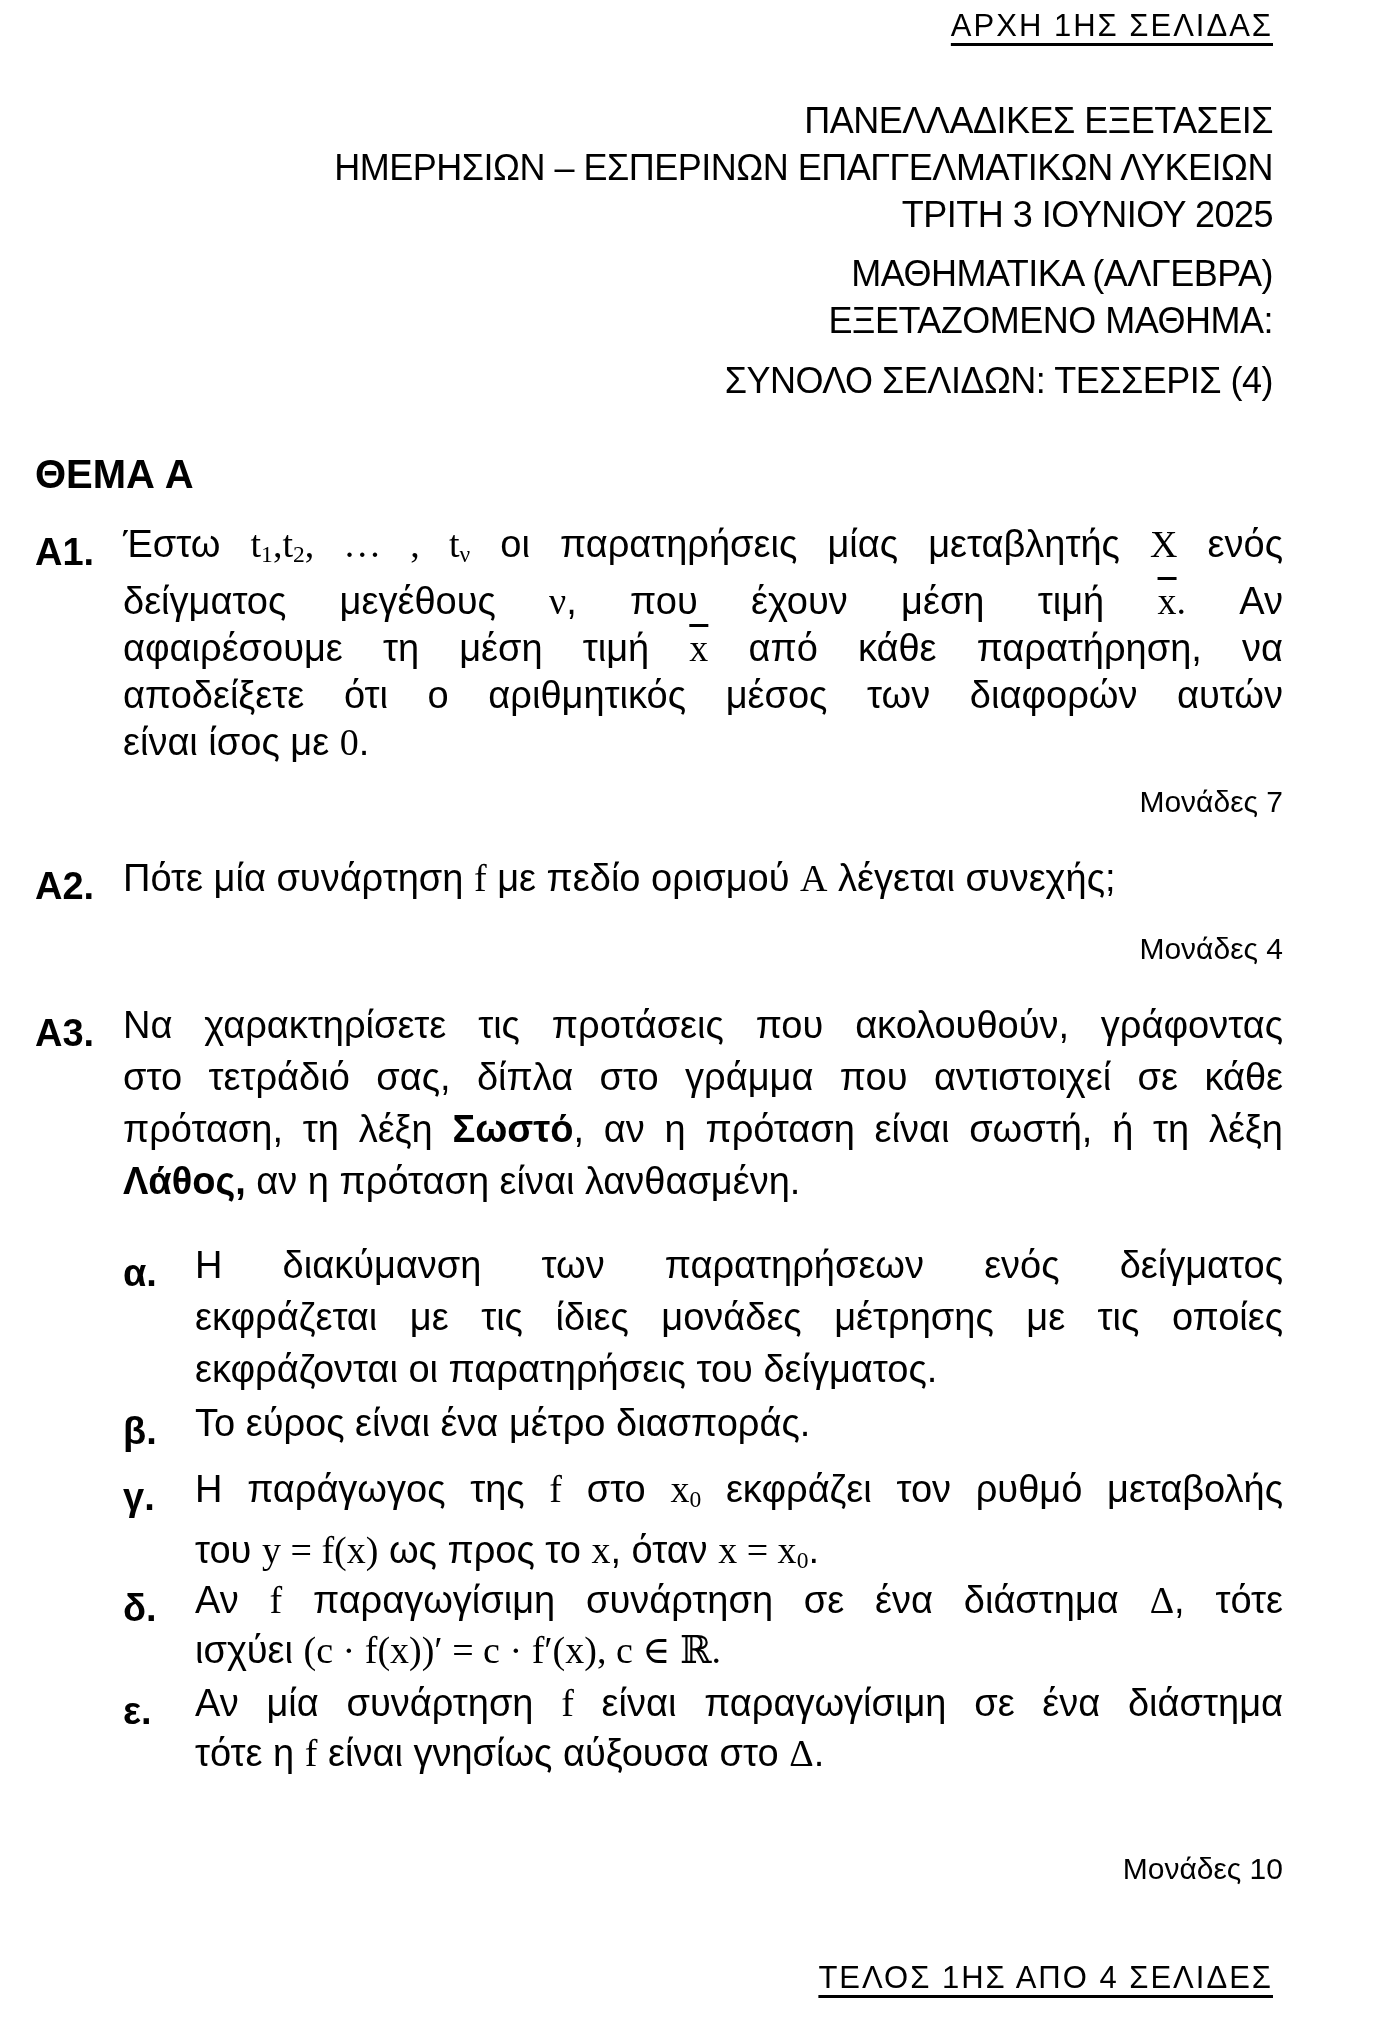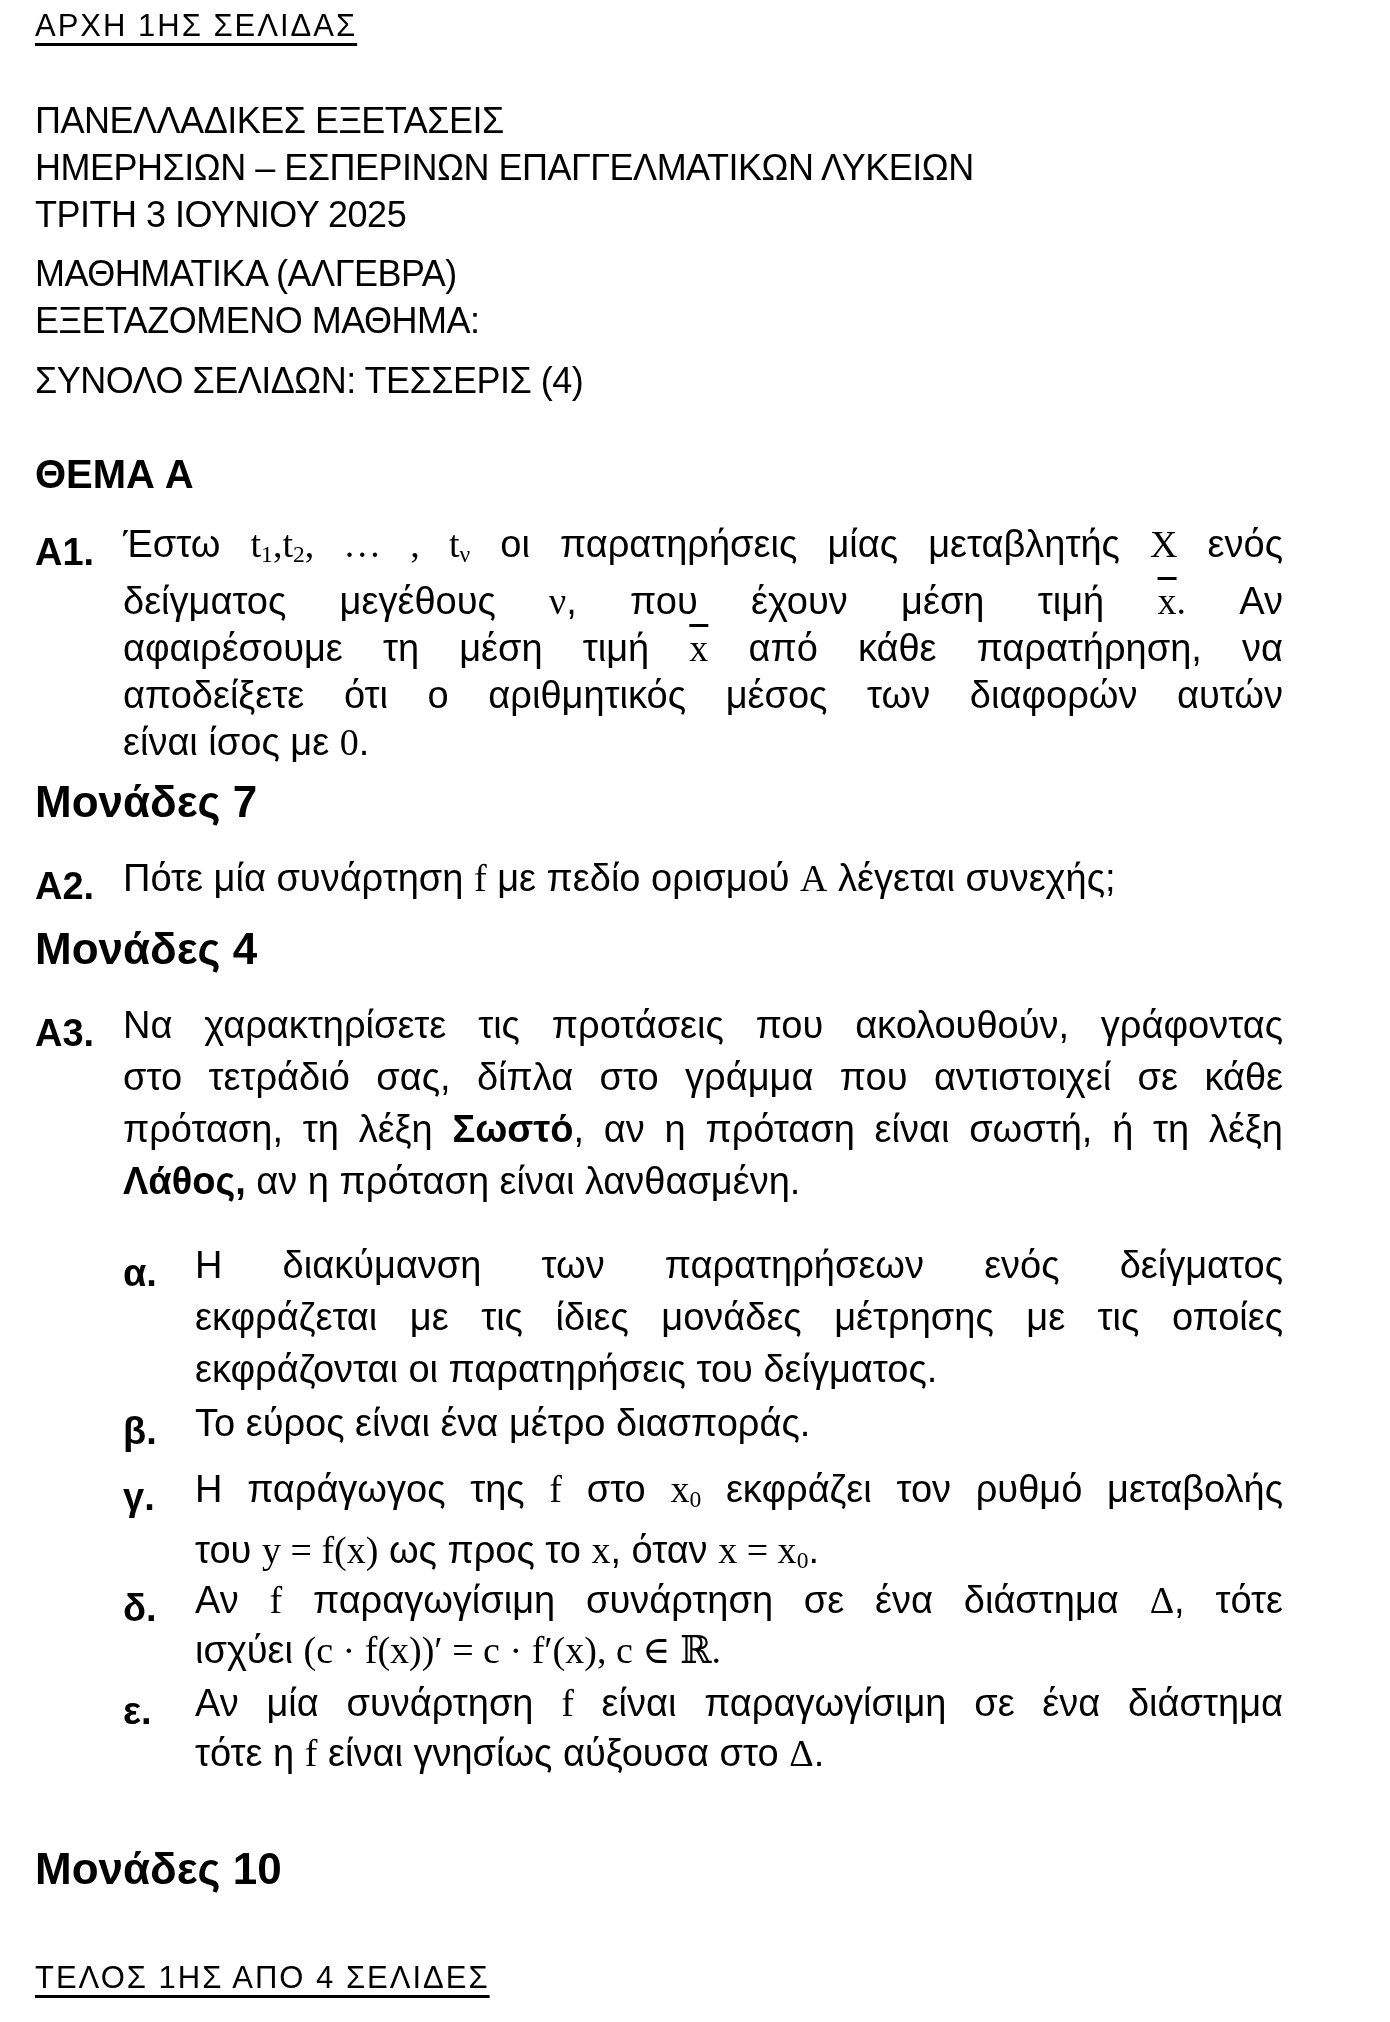--- a/index.html
+++ b/index.html
@@ -7,23 +7,23 @@
     position:relative;
     width:1390px;
     height:2022px;
     background:#ffffff;
     color:#000;
     font-family:"Liberation Sans", sans-serif;
     overflow:hidden;
   }
   .centerline{
     position:absolute;
-    left:35px;
+    left:25px;
     width:1248px;
-    text-align:left;
+    text-align:right;
   }
   .header-line, .footer-line{
     font-size:31px;
     line-height:36px;
     letter-spacing:2px;
     font-weight:400;
   }
   .underlined{
     text-decoration:underline;
     text-decoration-thickness:3px;
@@ -60,22 +60,23 @@
   .subitem .item-label{left:88px;}
   .subitem .item-body{margin-left:160px;}
   .lh47{line-height:47px;}
   .lh50{line-height:50px;}
   .lh51{line-height:51px;}
   .lh52{line-height:52px;}
   .points{
     position:absolute;
     left:35px;
     width:1248px;
-    font-weight:700;
-    font-size:44px;
+    text-align:right;
+    font-weight:400;
+    font-size:30px;
     line-height:47px;
   }
   .line{text-align:left;}
   .line.just{
     text-align:justify;
     text-align-last:justify;
   }
   .seg-n{}
   .seg-b{font-weight:700;}
   .seg-m, .seg-ms, .seg-mo{

